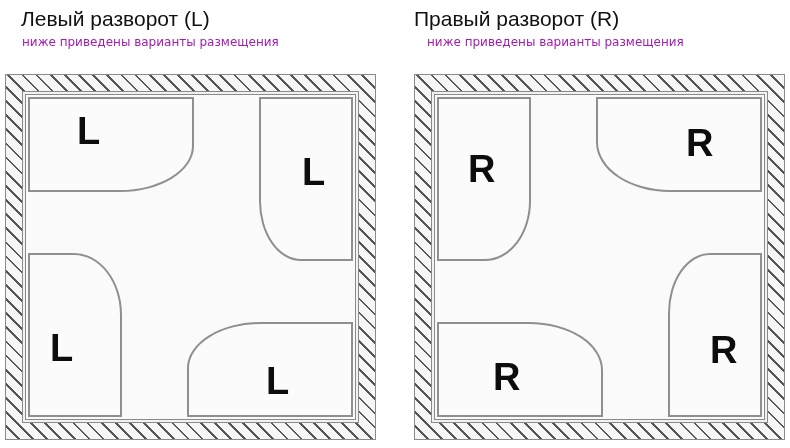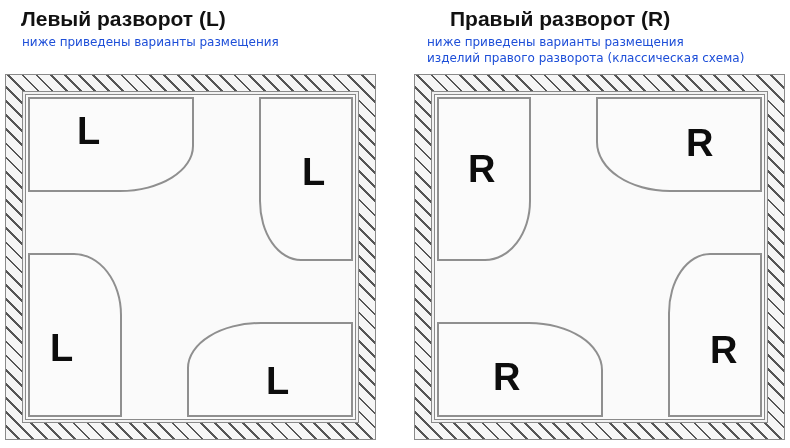--- a/index.html
+++ b/index.html
@@ -11,34 +11,34 @@
     background: #ffffff;
     overflow: hidden;
     font-family: "Liberation Sans", sans-serif;
   }
 
   
   .panel-title {
     position: absolute;
     top: 7px;
     font-size: 21px;
-    font-weight: bold;
+    font-weight: normal;
     color: #111111;
     white-space: nowrap;
   }
   #title-left  { left: 21px; }
-  #title-right { left: 450px; }
+  #title-right { left: 414px; }
 
   .panel-subtitle {
     position: absolute;
     top: 34px;
     font-family: "DejaVu Sans", sans-serif;
     font-size: 12px;
     line-height: 16px;
-    color: #1d4ed8;
+    color: #a21caf;
     white-space: nowrap;
   }
   #subtitle-left  { left: 22px; }
   #subtitle-right { left: 427px; }
 
   
   .room {
     position: absolute;
     top: 74px;
     width: 371px; height: 366px;
@@ -109,21 +109,20 @@
 <body>
 
 <div id="title-left" class="panel-title">Левый разворот (L)</div>
 <div id="subtitle-left" class="panel-subtitle">
   <div>ниже приведены варианты размещения</div>
 </div>
 
 <div id="title-right" class="panel-title">Правый разворот (R)</div>
 <div id="subtitle-right" class="panel-subtitle">
   <div>ниже приведены варианты размещения</div>
-  <div>изделий правого разворота (классическая схема)</div>
 </div>
 
 <div id="room-left" class="room">
   <div class="interior">
     <div class="tub wide pos-tl rc-br">
       <span class="tub-label">L</span>
     </div>
     <div class="tub tall pos-tr rc-bl">
       <span class="tub-label">L</span>
     </div>

